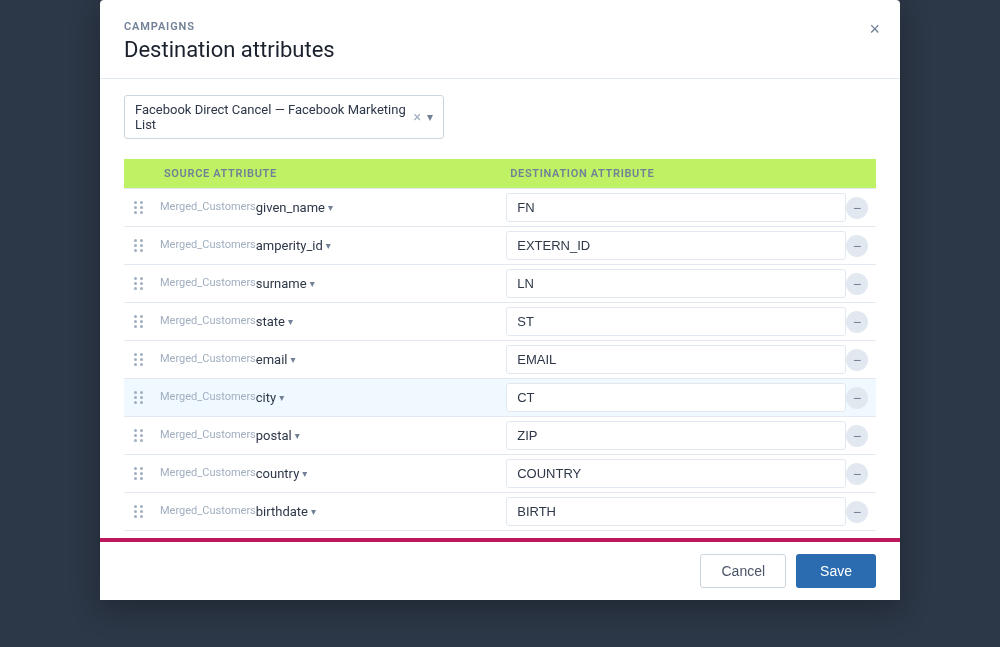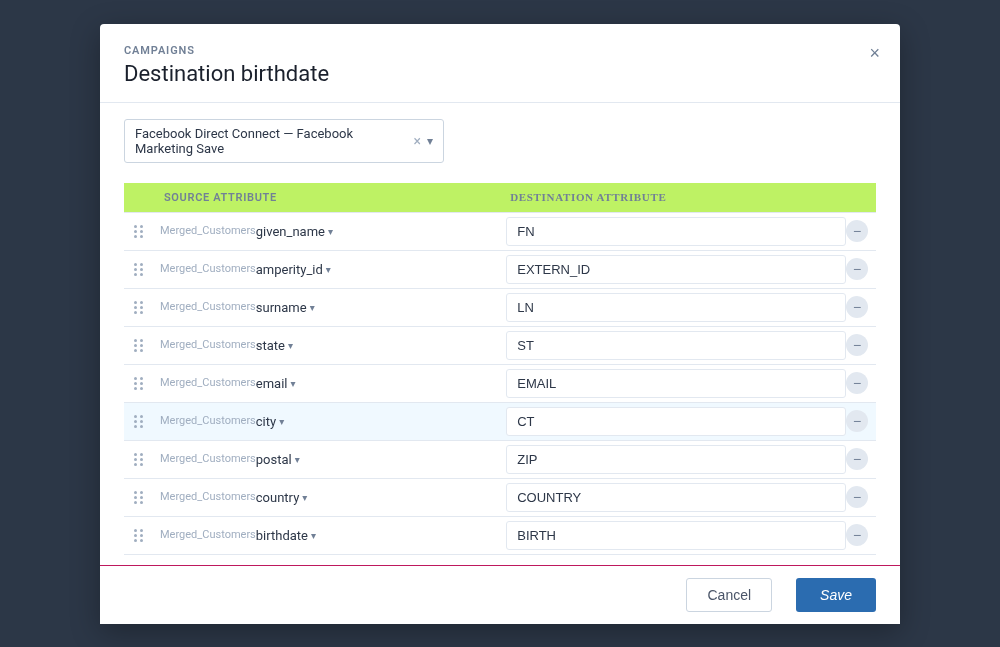--- a/index.html
+++ b/index.html
@@ -9,21 +9,21 @@
       width: 1000px;
       height: 647px;
       overflow: hidden;
       position: relative;
     }
     .bg-overlay {
       position: absolute;
       inset: 0;
       background: rgba(30,40,55,0.7);
       display: flex;
-      align-items: center;
+      align-items: flex-start;
       justify-content: center;
     }
     .bg-content {
       position: absolute;
       top: 0; left: 0;
       width: 100%; height: 100%;
       background: #2d3748;
       opacity: 0.85;
     }
     .modal {
@@ -188,69 +188,68 @@
       border-radius: 50%;
       display: flex;
       align-items: center;
       justify-content: center;
       width: 22px;
       height: 22px;
       background: #e2e8f0;
     }
     .modal-footer {
       padding: 12px 24px;
-      border-top: 1px solid #be185d;
+      border-top: 4px solid #be185d;
       display: flex;
       justify-content: flex-end;
-      gap: 24px;
+      gap: 10px;
       background: #fff;
     }
     .btn-cancel {
       padding: 8px 20px;
       border: 1px solid #cbd5e0;
       border-radius: 3px;
       background: #fff;
       color: #4a5568;
       font-size: 14px;
       cursor: pointer;
     }
     .btn-save {
       padding: 8px 24px;
       border: none;
       border-radius: 3px;
       background: #2b6cb0;
       color: #fff;
       font-size: 14px;
       cursor: pointer;
       font-weight: 500;
-      font-style: italic;
     }
     .highlighted-row td {
       background: #f0f9ff;
     }
     .th-drag { width: 20px; }
     .source-col { width: 48%; }
-    .dest-col { width: 52%; font-family: Liberation Serif, serif; }
+    .dest-col { width: 52%; }
   </style>
 </head>
 <body>
 
 <div class="bg-overlay">
   <div class="bg-content"></div>
 
   <div class="modal">
     <div class="modal-header">
       <div class="modal-label">CAMPAIGNS</div>
-      <div class="modal-title">Destination birthdate</div>
+      <div class="modal-title">Destination attributes</div>
       <button class="close-btn">×</button>
     </div>
 
     <div class="modal-body">
       <div class="dropdown-selector">
-        <span>Facebook Direct Connect — Facebook Marketing Save</span>
+        <span>Facebook Direct Cancel — Facebook Marketing List</span>
         <span class="clear-icon">×</span>
         <span class="chevron-icon">▾</span>
       </div>
 
       <table class="attributes-table">
         <thead>
           <tr>
             <th class="th-drag"></th>
             <th class="source-col">SOURCE ATTRIBUTE</th>
             <th class="dest-col">DESTINATION ATTRIBUTE</th>

